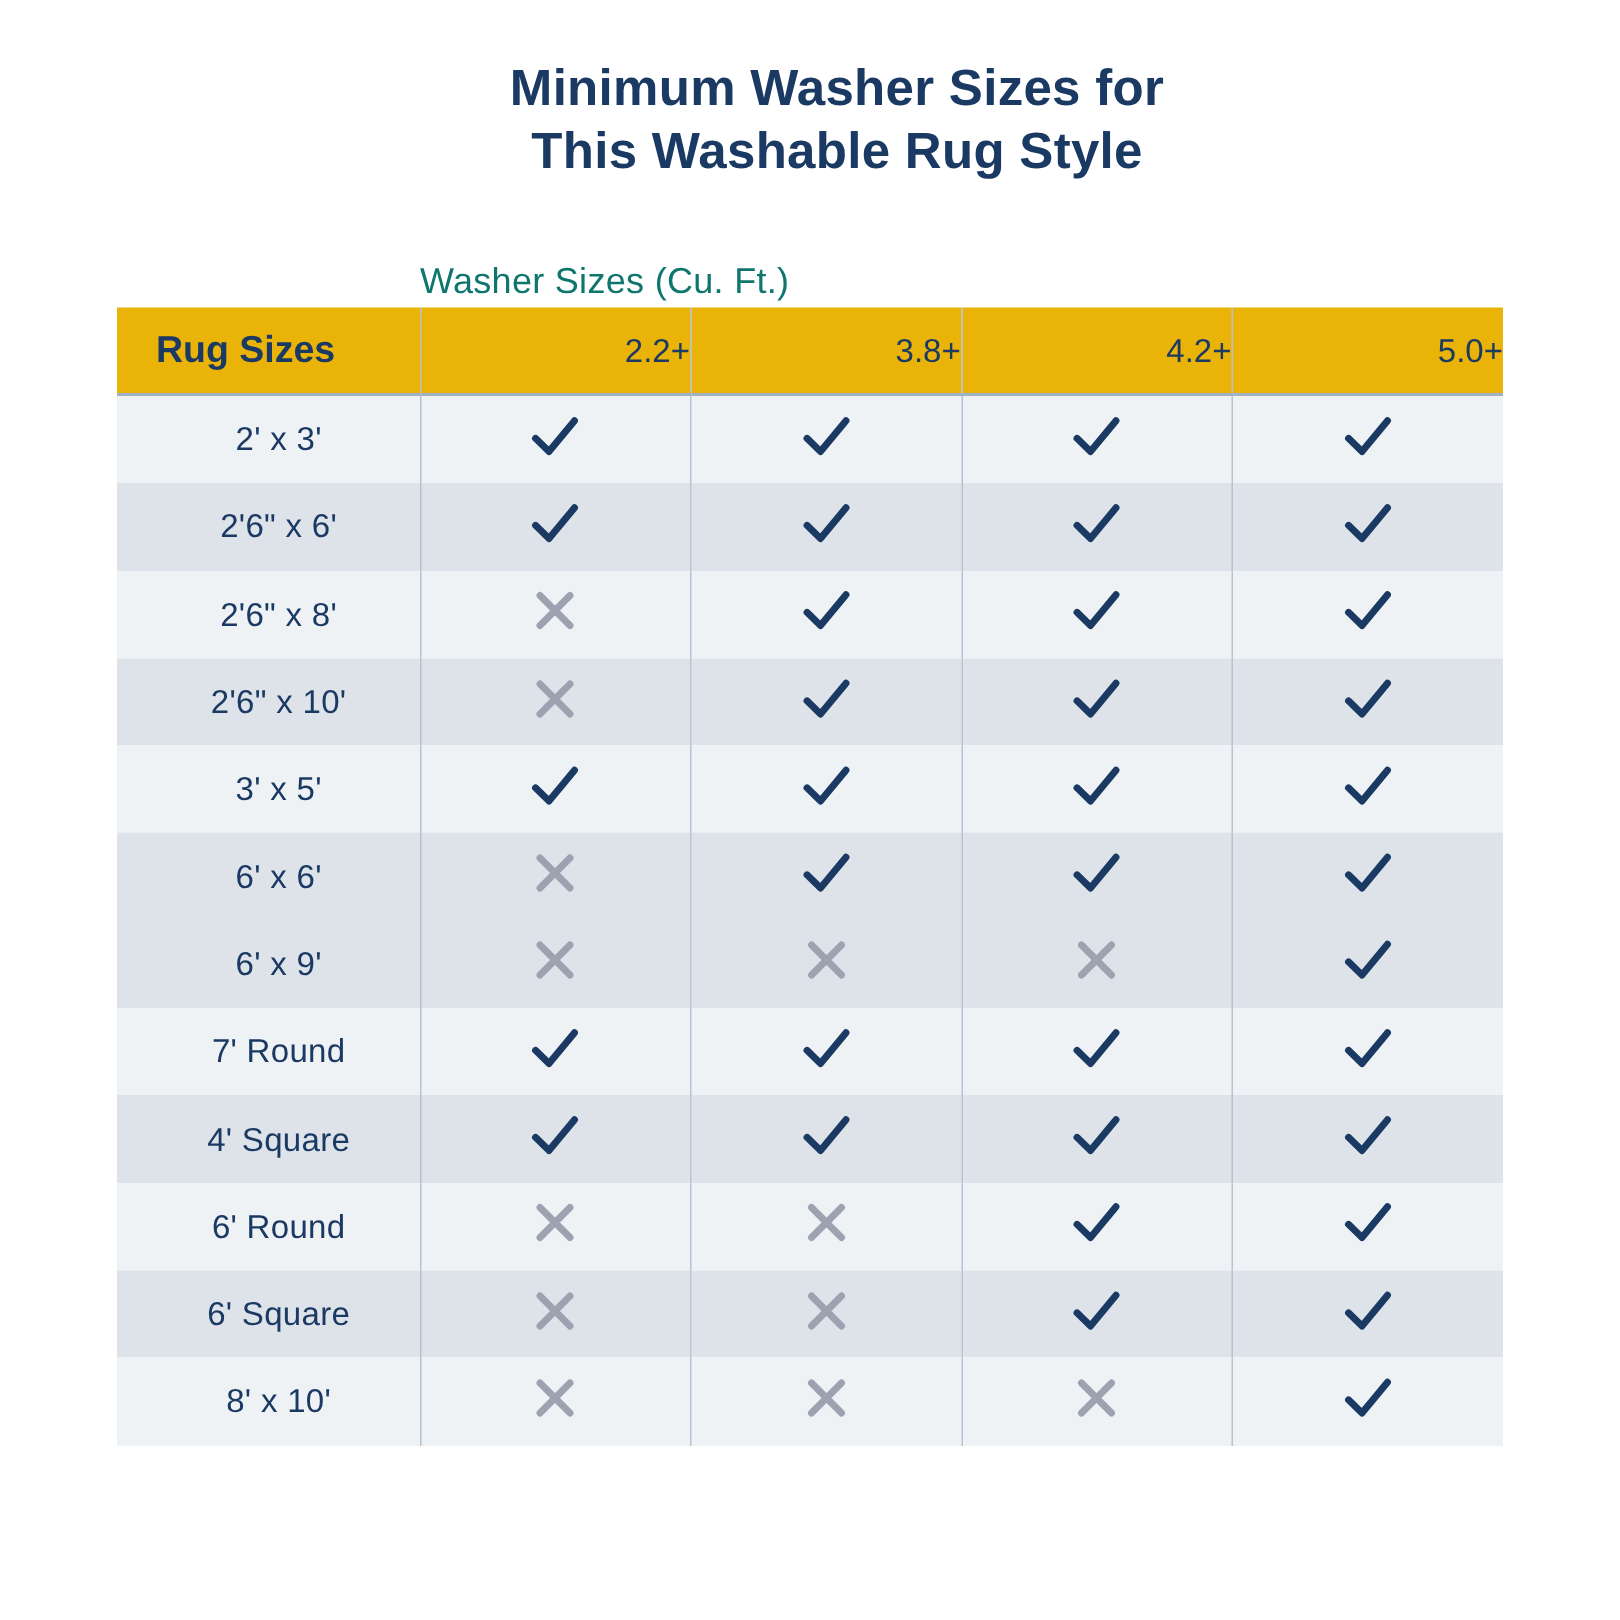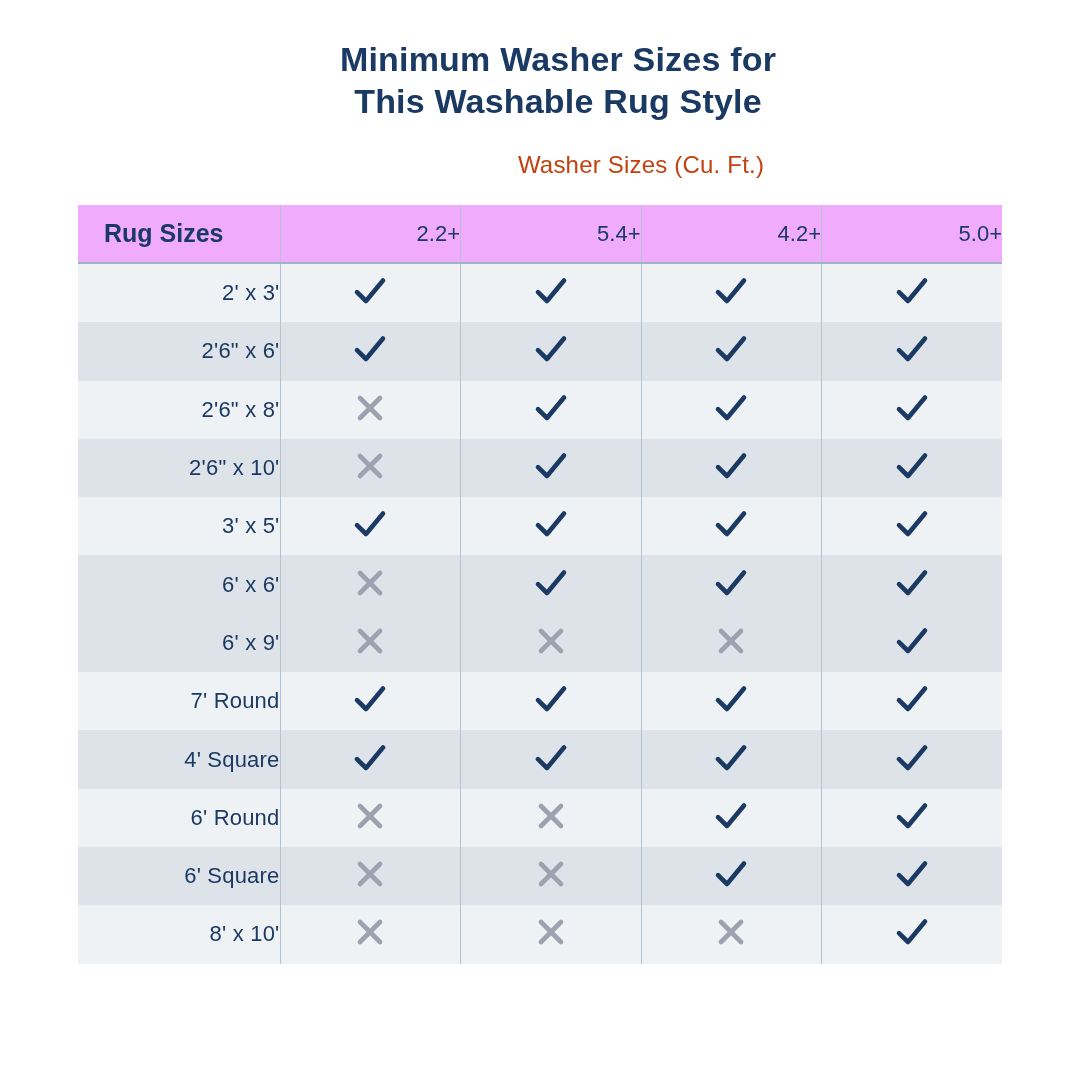--- a/index.html
+++ b/index.html
@@ -32,25 +32,24 @@
     font-size: 34px;
     font-weight: bold;
     line-height: 42px;
     letter-spacing: 0.2px;
   }
   .title-line { display: block; margin-left: 36px; }
 
   
   .subtitle {
     position: absolute;
-    top: 151px;
+    top: 174px;
     left: 280px;
     width: 722px;
-    text-align: center;
-    color: #c2410c;
+    color: #0f766e;
     font-size: 24px;
     font-weight: normal;
     letter-spacing: 0.2px;
   }
 
   
   .table-wrap {
     position: absolute;
     left: 78px;
     top: 205px;
@@ -65,42 +64,42 @@
   table.grid col.c-data  { width: 180.5px; }
 
   thead th {
     height: 57px;
     padding: 0;
     font-weight: normal;
     color: #1b3a63;
     font-size: 22px;
     vertical-align: middle;
     border-bottom: 2px solid #9fb2c6;
-    background: #f0abfc;
+    background: #eab308;
   }
   thead th.label-head {
     text-align: left;
     padding-left: 26px;
     font-size: 25px;
     font-weight: bold;
   }
   thead th.data-head {
     text-align: right;
     border-left: 1.5px solid #b3c3d2;
   }
 
   tbody tr { height: 58.3px; }
   tbody td {
     padding: 0;
     height: 58.3px;
     vertical-align: middle;
     color: #1b3a63;
   }
   tbody td.rug-label {
-    text-align: right;
+    text-align: center;
     padding-left: 14px;
     font-size: 22px;
     letter-spacing: 0.2px;
     white-space: nowrap;
   }
   tbody td.mark {
     text-align: center;
     border-left: 1.5px solid #b3c3d2;
   }
 
@@ -146,21 +145,21 @@
         <col class="c-label">
         <col class="c-data">
         <col class="c-data">
         <col class="c-data">
         <col class="c-data">
       </colgroup>
       <thead>
         <tr>
           <th class="label-head">Rug Sizes</th>
           <th class="data-head">2.2+</th>
-          <th class="data-head">5.4+</th>
+          <th class="data-head">3.8+</th>
           <th class="data-head">4.2+</th>
           <th class="data-head">5.0+</th>
         </tr>
       </thead>
       <tbody id="table-body">
           <tr class="odd">
             <td class="rug-label">2' x 3'</td>
             <td class="mark"><span class="glyph check"><svg width="34" height="30" viewBox="0 0 34 30" aria-hidden="true">
                   <path d="M4 16.2 L13 25 L30 4.5"></path>
                 </svg></span></td>

